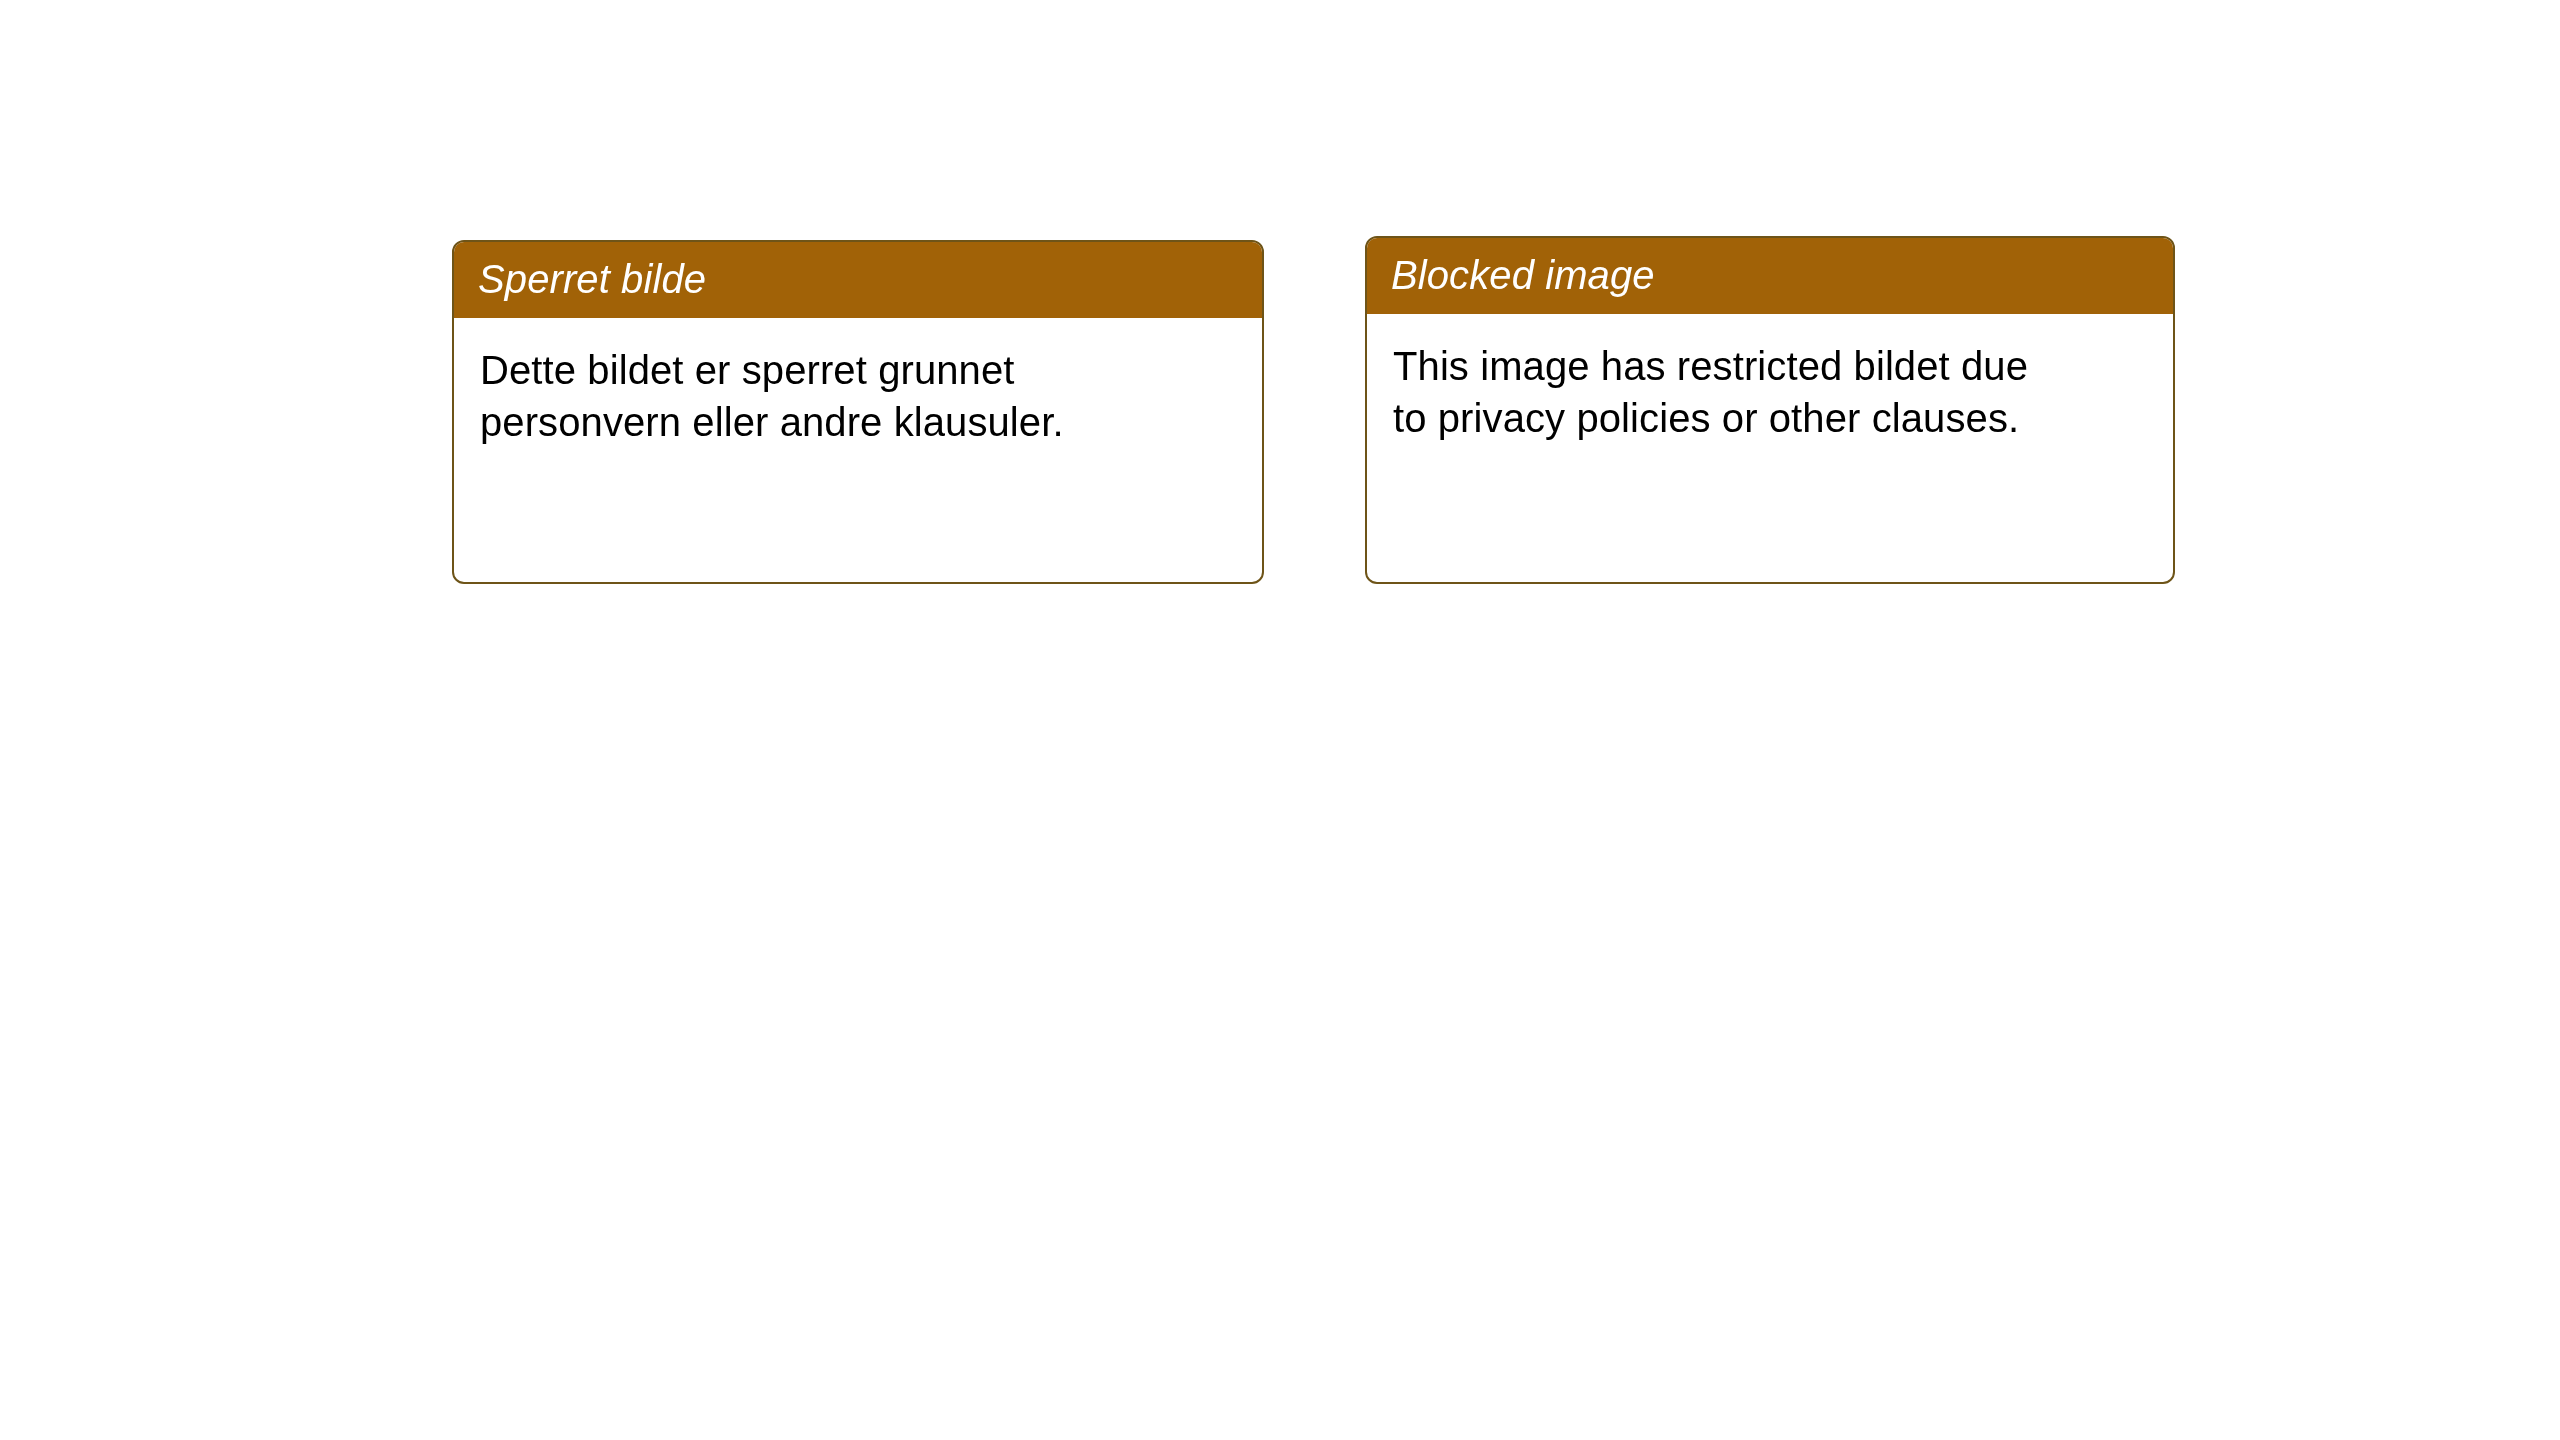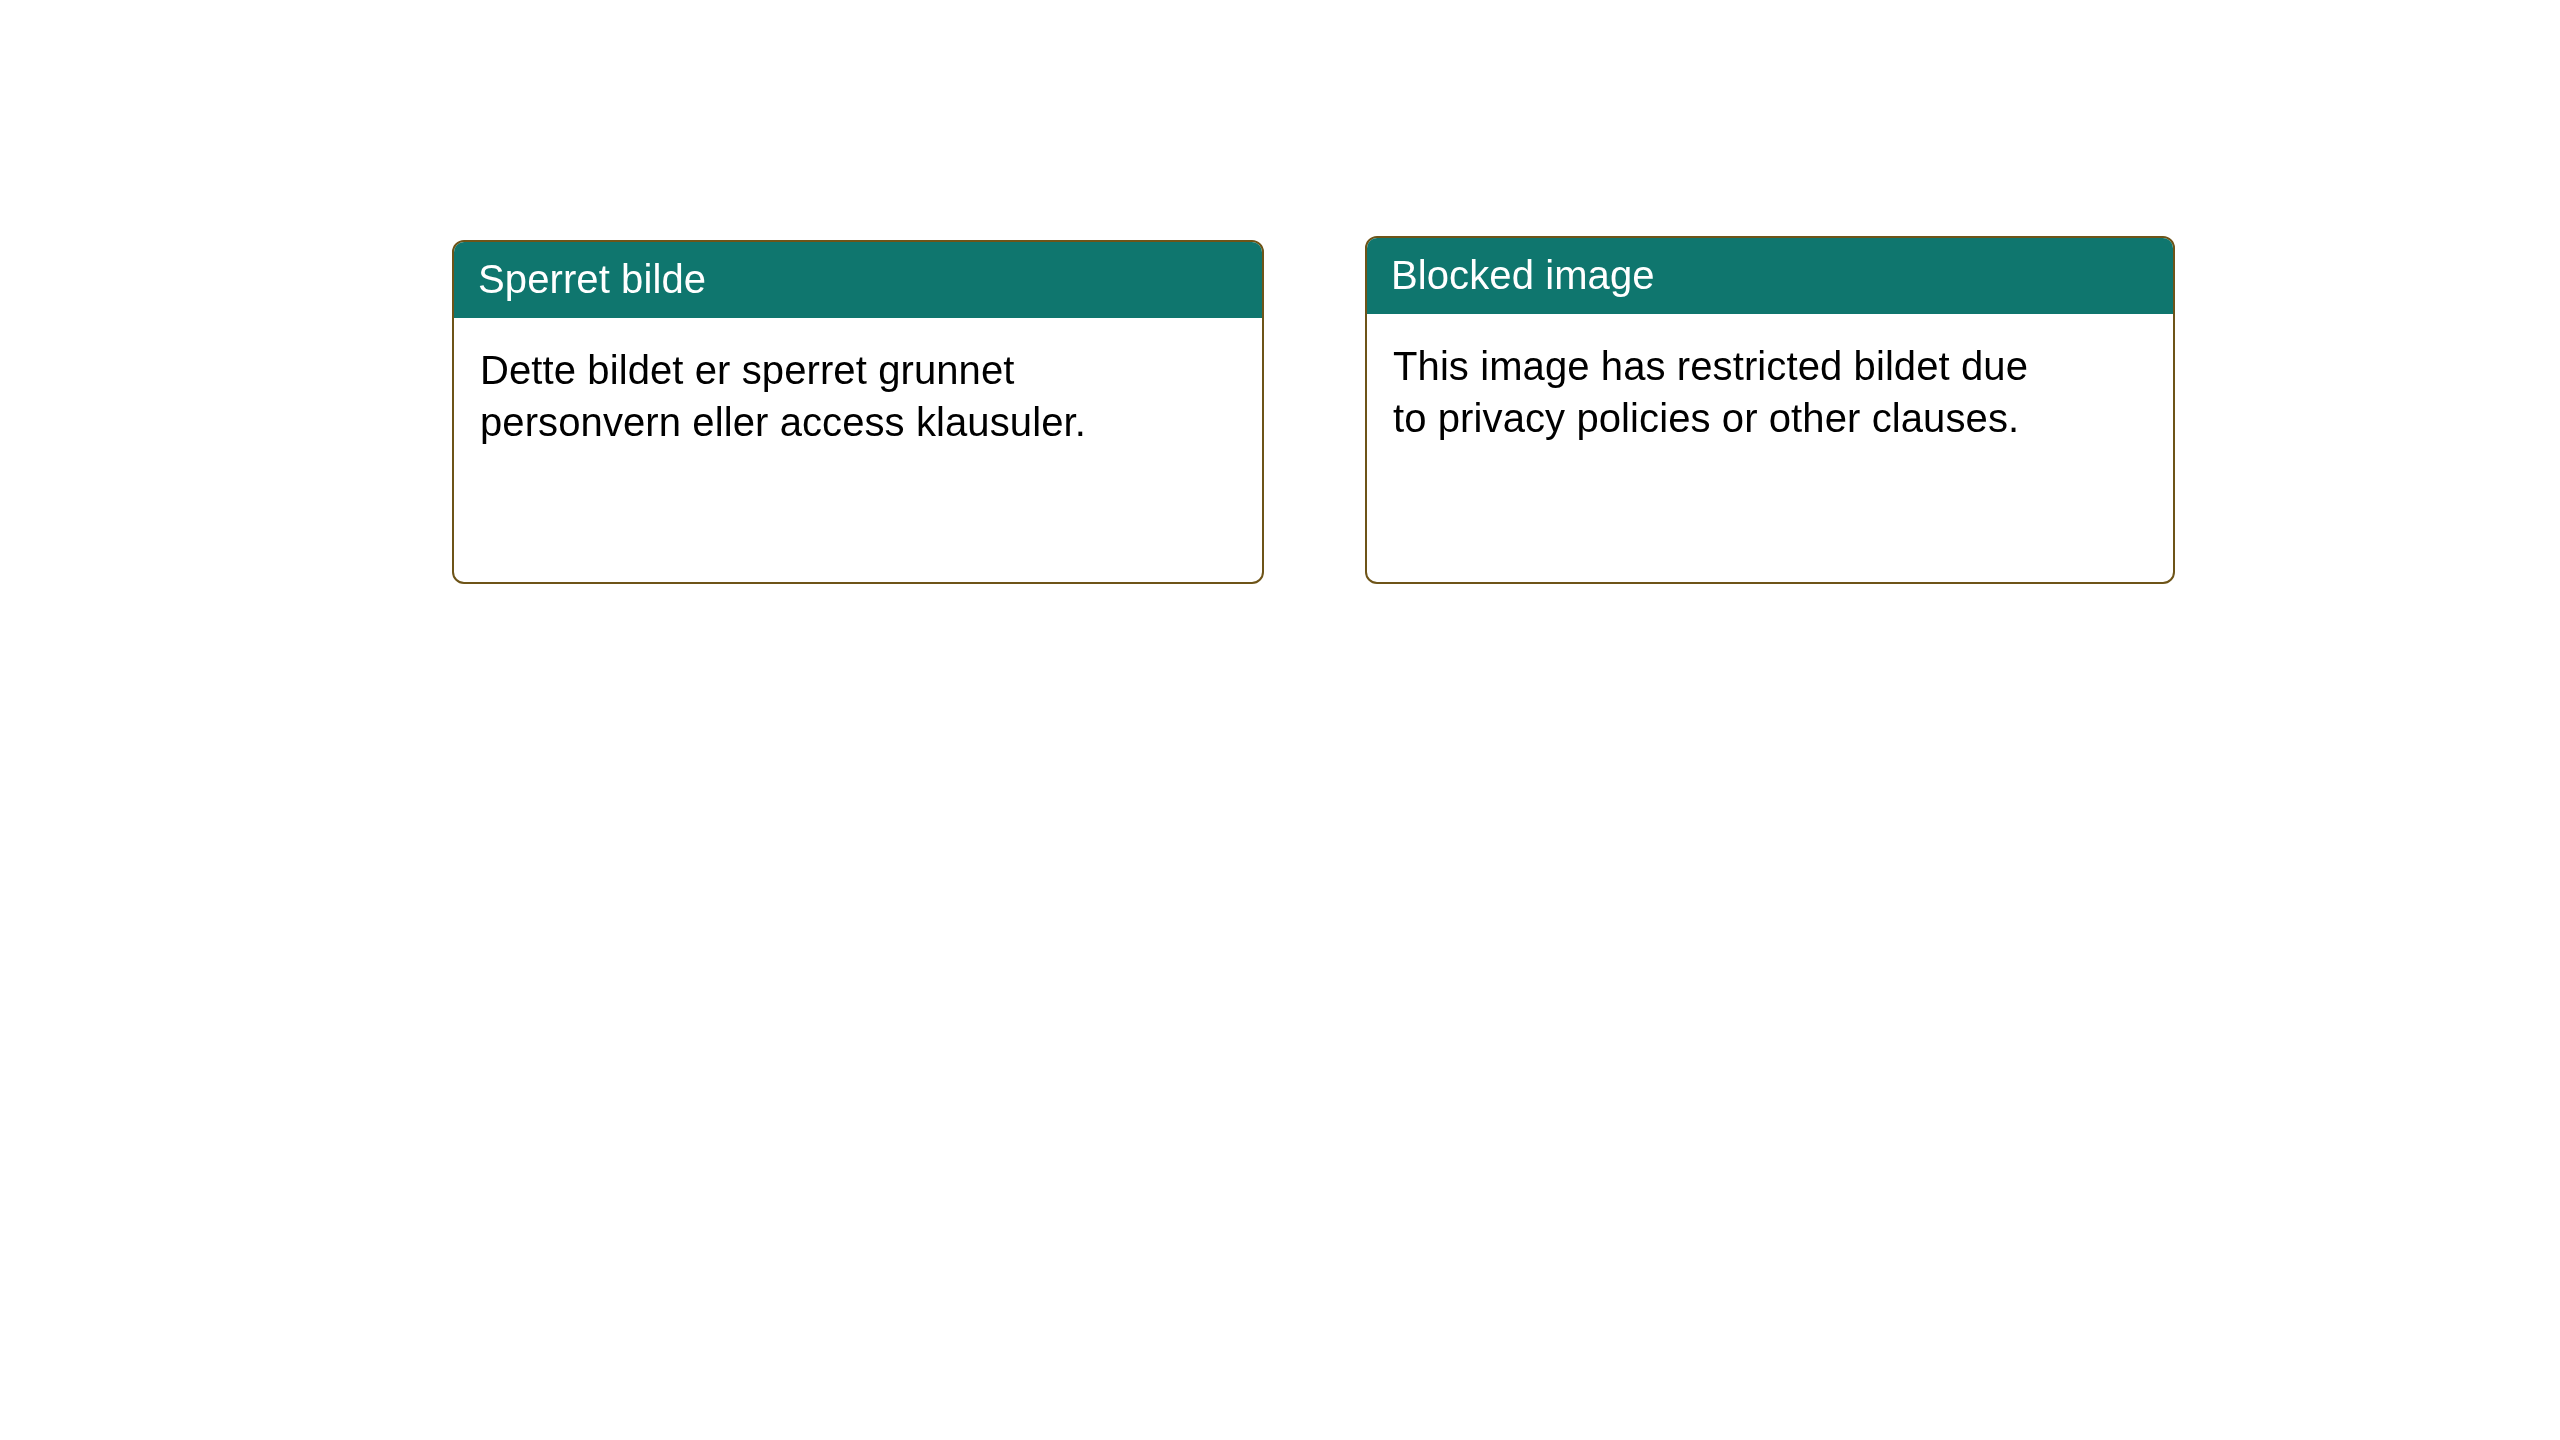--- a/index.html
+++ b/index.html
@@ -35,27 +35,28 @@
     height: 344px;
   }
   .notice-card.card-en {
     left: 1325px;
     top: 236px;
     width: 810px;
     height: 348px;
     margin-left: 40px;
   }
   .card-header {
-    background: #0f766e;
+    background: #a16207;
     color: #ffffff;
     font-size: 40px;
     line-height: 1;
     padding: 17px 0 19px 24px;
     letter-spacing: 0.1px;
     white-space: nowrap;
+    font-style: italic;
   }
   .card-body {
     padding: 26px 26px 0 26px;
     color: #000000;
     font-size: 40px;
     line-height: 1.3;
     letter-spacing: 0.1px;
   }
   .card-body p {
     margin: 0;
@@ -68,21 +69,21 @@
   }
 </style>
 </head>
 <body>
 
 <div class="stage">
 
   <div class="notice-card card-no">
     <div class="card-header">Sperret bilde</div>
     <div class="card-body">
-      <p>Dette bildet er sperret grunnet personvern eller access klausuler.</p>
+      <p>Dette bildet er sperret grunnet personvern eller andre klausuler.</p>
     </div>
   </div>
 
   <div class="notice-card card-en">
     <div class="card-header">Blocked image</div>
     <div class="card-body">
       <p>This image has restricted bildet due to privacy policies or other clauses.</p>
     </div>
   </div>
 

